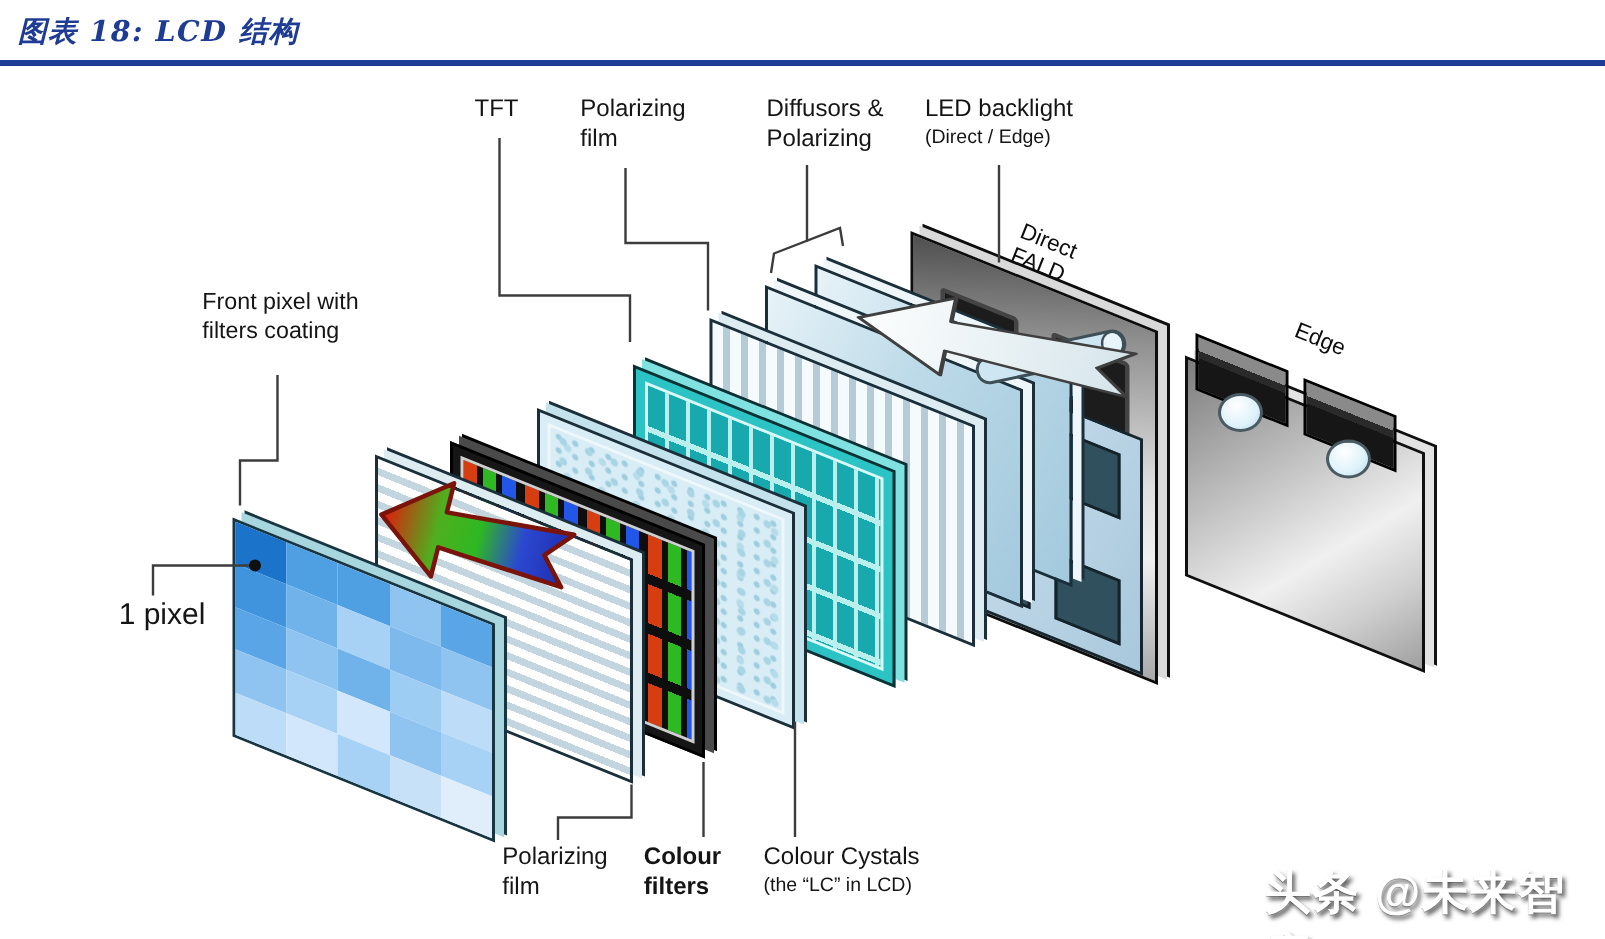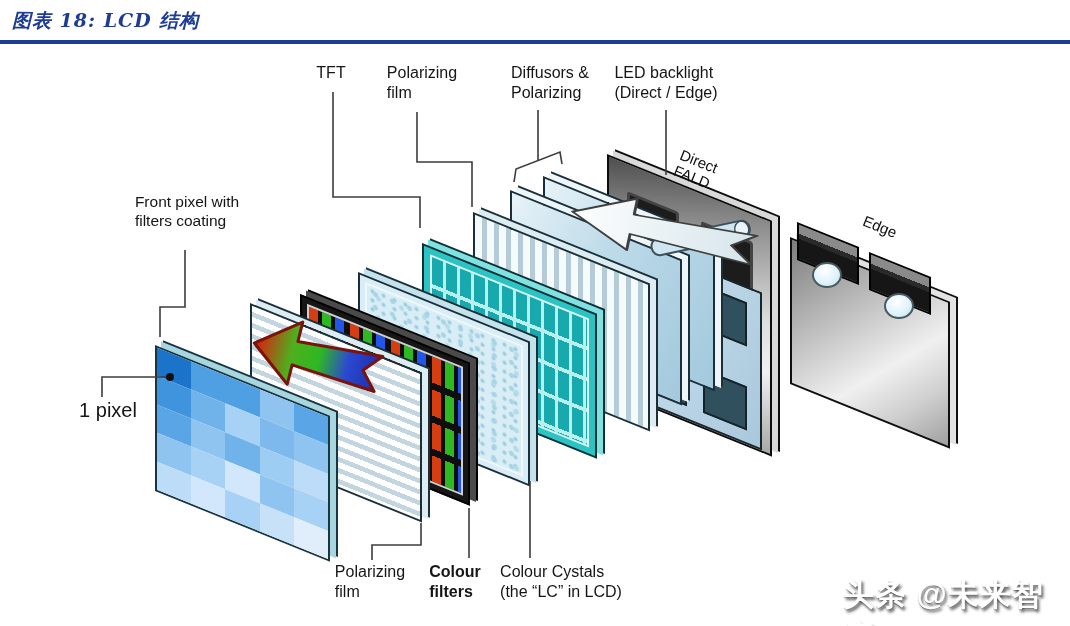--- a/index.html
+++ b/index.html
@@ -90,21 +90,21 @@
     background:radial-gradient(circle at 40% 30%,#ffffff,#def2fa 60%,#b8dcea);
     border:2px solid #4a5a62;}
   #bulb1{left:812px;top:262px;}
   #bulb2{left:884px;top:293px;}
   
   #overlay{position:absolute;left:0;top:0;z-index:40;pointer-events:none;}
   
   .lbl{position:absolute;z-index:45;transform:translateX(-50%);
     font-size:16px;line-height:1.24;color:#151515;white-space:nowrap;}
   .lbl span{display:block;}
-  .lbl .sub{font-size:16px;}
+  .lbl .sub{font-size:13px;}
   #lbl-tft{left:331px;top:63px;}
   #lbl-poltop{left:422px;top:63px;}
   #lbl-diff{left:514px;top:63px;margin-left:36px;}
   #lbl-led{left:666px;top:63px;}
   #lbl-front{left:187px;top:192px;font-size:15.5px;}
   #lbl-pixel{left:108px;top:398px;font-size:20px;}
   #lbl-polbot{left:370px;top:562px;}
   #lbl-colour{left:455px;top:562px;font-weight:bold;}
   #lbl-lc{left:561px;top:562px;}
   .rot{position:absolute;z-index:45;font-size:15px;line-height:1.15;color:#0d0d0d;

